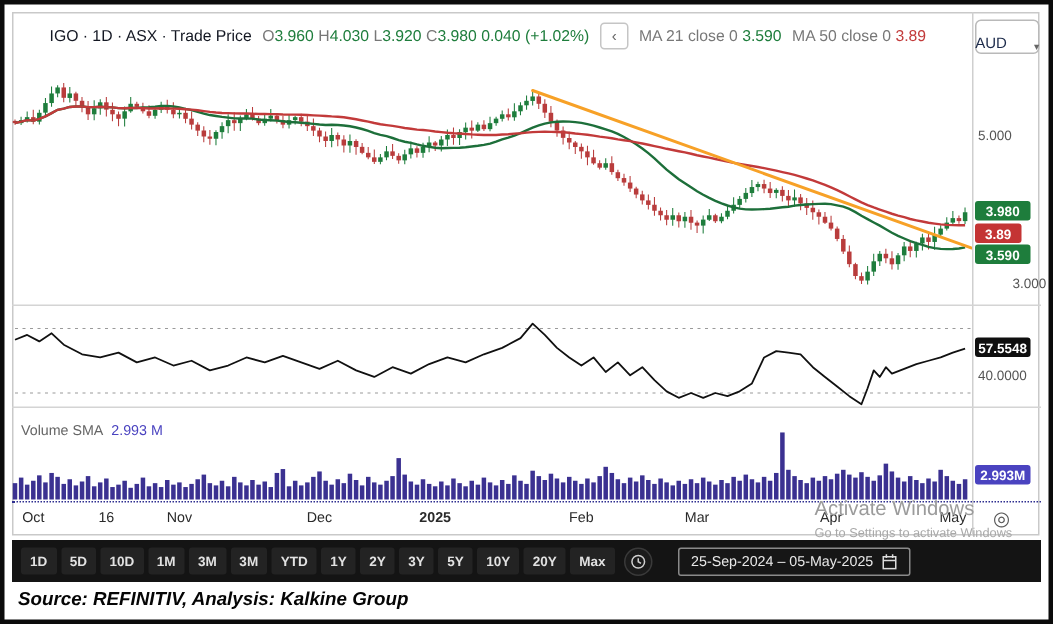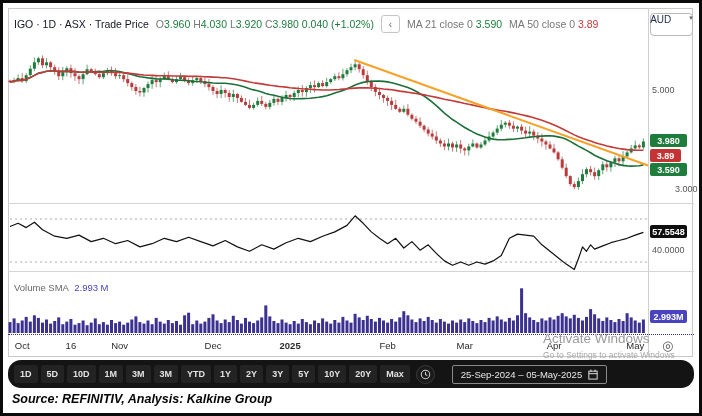--- a/index.html
+++ b/index.html
@@ -6,42 +6,42 @@
   .stage{position:relative;width:702px;height:416px;background:#fff;box-shadow:inset 0 0 0 3px #0b0b0b;overflow:hidden;}
   .abs{position:absolute;}
   .noevt{pointer-events:none;}
   
   .chart-border{left:8px;top:8px;width:685px;height:349px;border:1px solid #c9c9c9;box-sizing:border-box;}
   .vline-axis{left:648px;top:8px;width:1px;height:349px;background:#cfcfcf;}
   .sep{left:8px;width:686px;height:1px;background:#d4d4d4;}
   .volbase{left:8px;top:334px;width:686px;border-top:1px dotted #2e2e8f;height:0;}
   
   .hdr{left:14px;top:15px;display:flex;align-items:center;gap:7px;font-size:10.5px;color:#333;white-space:nowrap;z-index:4;}
-  .hdr .sym{color:#131722;font-weight:bold;font-weight:normal;}
+  .hdr .sym{color:#131722;font-weight:bold;font-weight:normal;margin-left:19px;}
   .lbl{color:#777;}
   .grn{color:#1e7d3c;}
   .red{color:#c23a3a;}
   .collapse-btn{display:inline-flex;align-items:center;justify-content:center;width:17px;height:16px;border:1px solid #c5c5c5;border-radius:3px;background:#fff;color:#666;font-size:10px;cursor:pointer;}
-  .currency-box{left:650px;top:13px;width:41px;height:21px;border:1px solid #b9b9b9;border-radius:4px;display:flex;align-items:flex-start;justify-content:center;gap:18px;font-size:10px;color:#1c2a4a;background:#fff;z-index:4;cursor:pointer;}
+  .currency-box{left:650px;top:13px;width:41px;height:21px;border:1px solid #b9b9b9;border-radius:4px;display:flex;align-items:flex-end;justify-content:center;gap:18px;font-size:10px;color:#1c2a4a;background:#fff;z-index:4;cursor:pointer;}
   .caret{font-size:7px;color:#666;}
   
   .axis-txt{left:652px;width:40px;font-size:9px;color:#555;z-index:3;}
   .badge{left:650px;width:37px;height:13px;border-radius:2px;color:#fff;font-size:9px;font-weight:bold;display:flex;align-items:center;justify-content:center;z-index:3;}
   .badge.red-bg{width:31px;}
   
   .panel-lbl{font-size:9.5px;color:#444;background:rgba(255,255,255,.85);z-index:3;white-space:nowrap;}
   
   .taxis-lbl{top:340px;font-size:9.5px;color:#2a2a2a;transform:translateX(-50%);z-index:2;}
   .taxis-lbl.bold{font-weight:bold;text-align:right;}
   
   .wm{left:543px;top:332px;width:158px;z-index:5;color:#9b9b9b;line-height:1.1;}
   .wm .l1{font-size:13.5px;}
   .wm .l2{font-size:8.5px;color:#a8a8a8;margin-top:4px;}
   
-  .toolbar{left:8px;top:360px;width:686px;height:28px;background:#141414;display:flex;align-items:center;padding-left:6px;box-sizing:border-box;gap:3px;z-index:6;border-radius:13px;}
+  .toolbar{left:8px;top:360px;width:686px;height:28px;background:#141414;display:flex;align-items:center;padding-left:6px;box-sizing:border-box;gap:3px;z-index:6;}
   .range-btn{background:#232323;border:0;border-radius:2px;color:#e2e2e2;font-size:9px;font-weight:bold;padding:4px 6px;font-family:inherit;cursor:pointer;}
   .tb-icon-btn{width:17px;height:17px;border:1px solid #3a3a3a;border-radius:50%;background:#1b1b1b;display:flex;align-items:center;justify-content:center;margin-left:3px;cursor:pointer;}
   .date-box{margin-left:14px;background:#161616;border:1px solid #8a8a8a;border-radius:2px;color:#e8e8e8;font-size:9.5px;padding:3px 8px;display:flex;align-items:center;gap:6px;cursor:pointer;}
   .src{left:12px;top:392px;font-size:12.5px;font-weight:bold;font-style:italic;color:#050505;z-index:6;}
   .bullseye{left:662px;top:338px;font-size:13px;color:#555;z-index:3;cursor:pointer;}
   svg.panel{position:absolute;left:8px;z-index:1;}
 </style>
 </head>
 <body>
 

